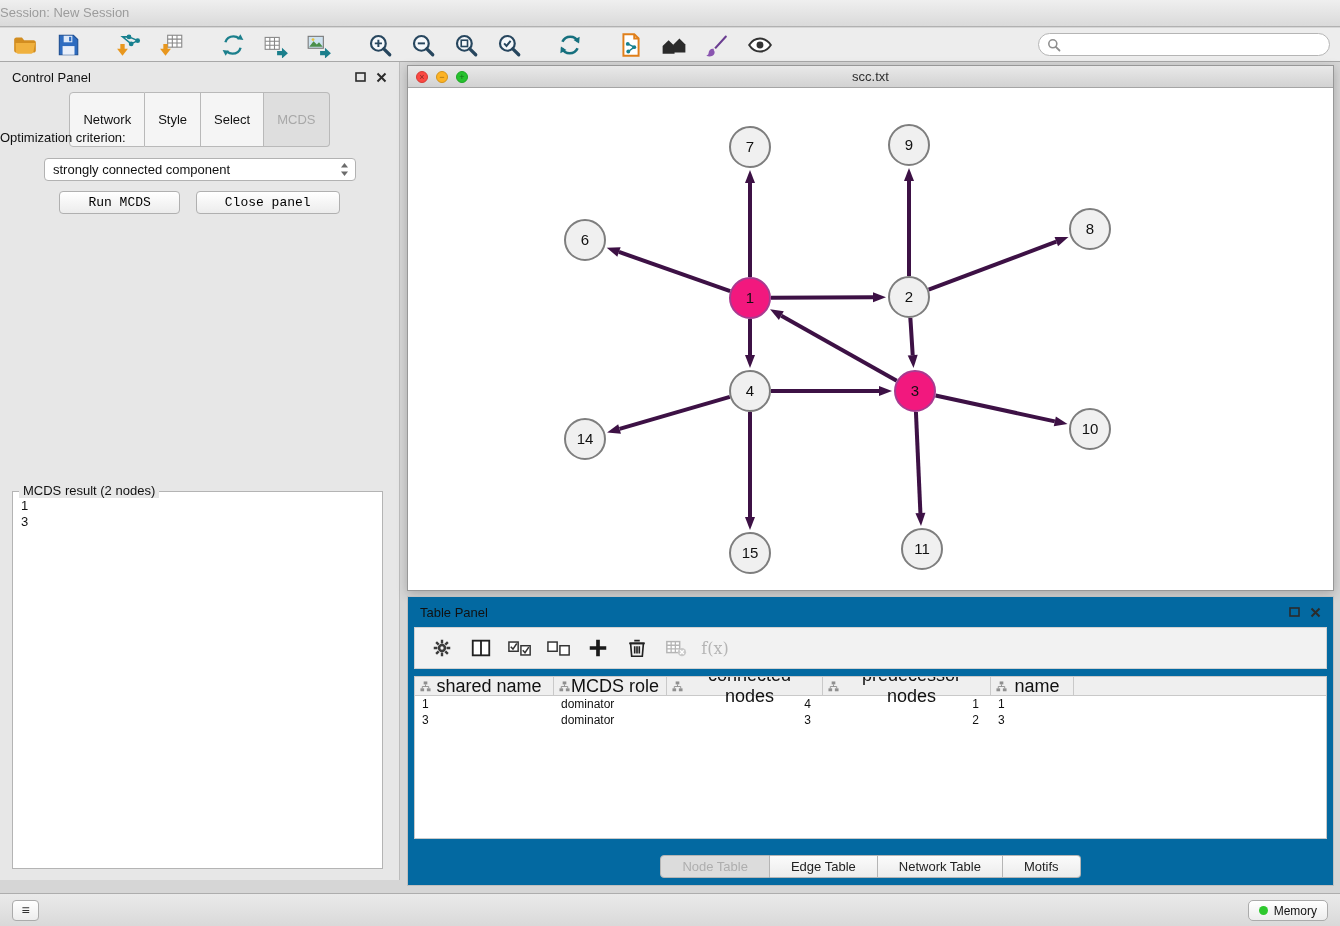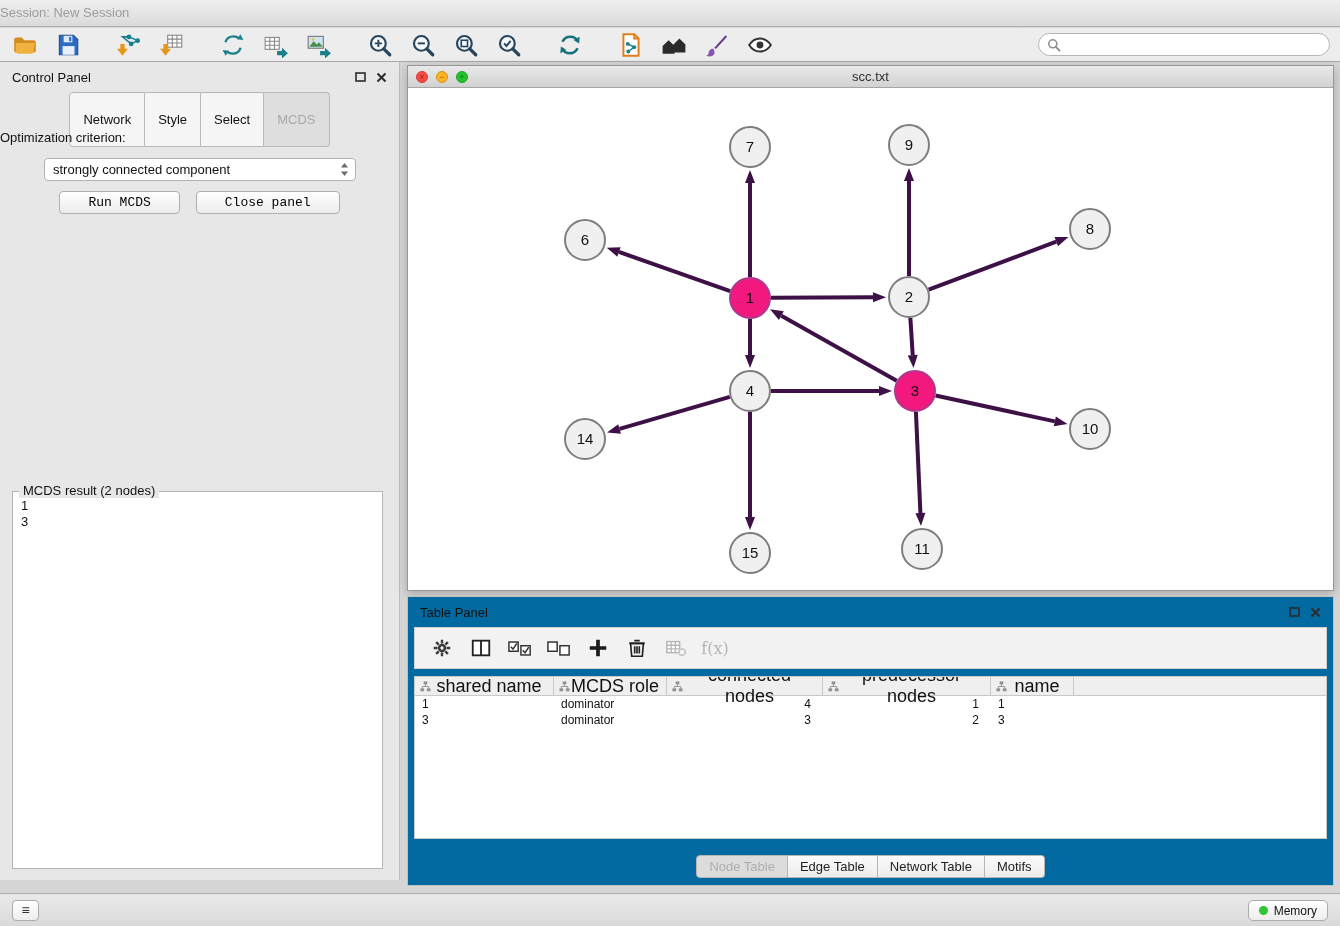--- a/index.html
+++ b/index.html
@@ -58,21 +58,21 @@
   .fx-text{font-family:"DejaVu Serif",serif;font-size:16px;color:#b5b5b5}
   .tbl{position:absolute;left:6px;top:79px;right:6px;bottom:46px;background:#fff;border:1px solid #c9c9c9;overflow:hidden}
   .thead{display:flex;background:#efefef;height:19px;border-bottom:1px solid #c9c9c9}
   .th{display:flex;align-items:center;padding-left:5px;font-size:18px;border-right:1px solid #c9c9c9;cursor:pointer}
   .th-label{flex:1;text-align:center;padding-right:6px}
   .trow{display:flex;height:16px;align-items:center;font-size:12px}
   .td{padding-left:7px;overflow:hidden;white-space:nowrap}
   .td.num{text-align:right;padding-right:12px;padding-left:0}
   .tcol0{width:139px}.tcol1{width:113px}.tcol2{width:156px}.tcol3{width:168px}.tcol4{width:83px}
   .tp-tabs{position:absolute;bottom:7px;width:100%;display:flex;justify-content:center}
-  .ttab{padding:3px 12px;border:1px solid #b5b5b5;border-left:none;background:linear-gradient(#fbfbfb,#ececec);cursor:pointer;color:#222}
+  .ttab{padding:3px 21px;border:1px solid #b5b5b5;border-left:none;background:linear-gradient(#fbfbfb,#ececec);cursor:pointer;color:#222}
   .ttab:first-child{border-left:1px solid #b5b5b5;border-radius:4px 0 0 4px}
   .ttab:last-child{border-radius:0 4px 4px 0}
   .ttab.active{background:#dcdcdc;color:#aeaeae}
 
   
   .statusbar{position:absolute;left:0;bottom:0;width:100%;height:33px;background:linear-gradient(#eaeaea,#d9d9d9);border-top:1px solid #adadad}
   .menu-btn{position:absolute;left:12px;top:6px;width:27px;height:21px;background:linear-gradient(#ffffff,#ededed);border:1px solid #ababab;border-radius:4px;text-align:center;line-height:19px;font-size:14px;cursor:pointer;color:#333}
   .memory-btn{position:absolute;right:12px;top:6px;height:21px;padding:0 10px;display:flex;align-items:center;gap:6px;background:linear-gradient(#ffffff,#ededed);border:1px solid #ababab;border-radius:5px;font-size:12px;cursor:pointer}
   .memdot{width:9px;height:9px;border-radius:50%;background:#2ec82e}
 </style>

